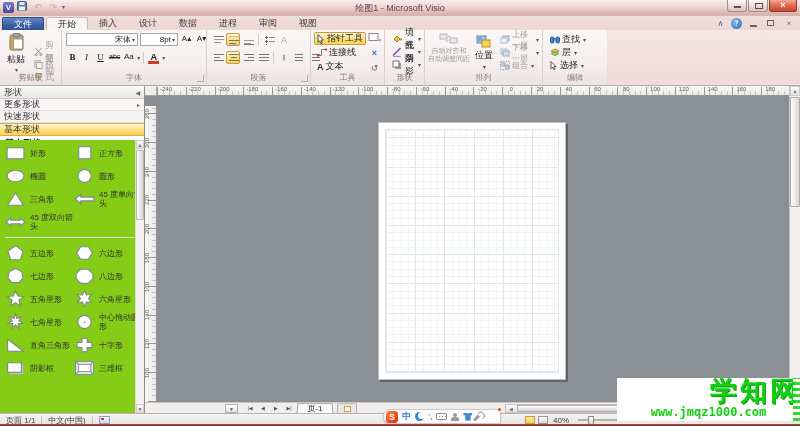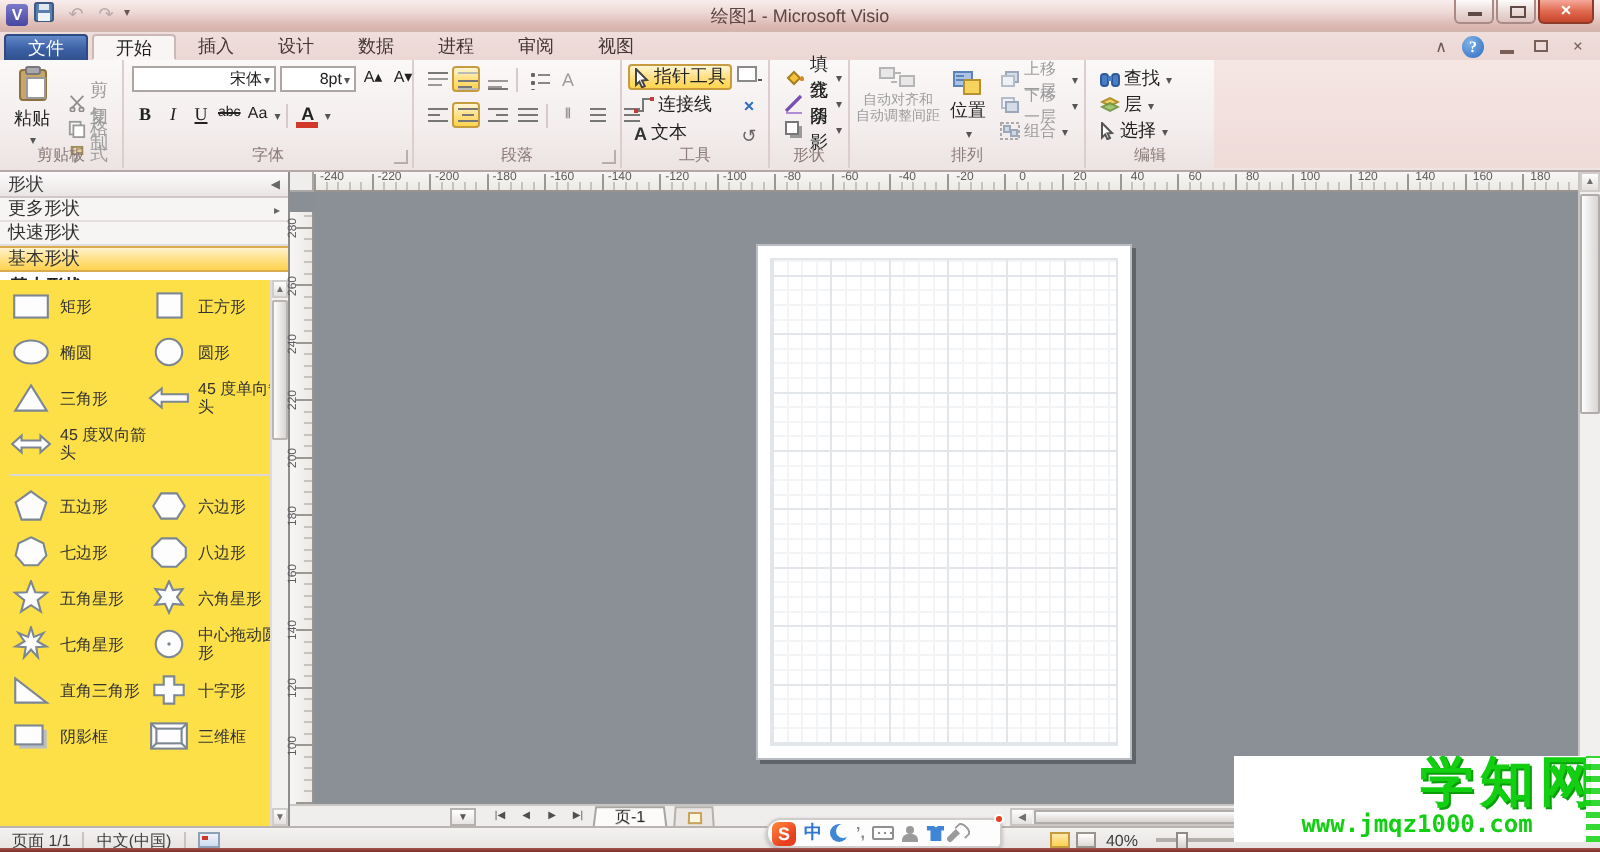--- a/index.html
+++ b/index.html
@@ -101,21 +101,21 @@
   .edit-col { position:absolute; left:4px; top:3px; }
   .edit-col .sbtn { height:13px; }
 
   
   .main { position:absolute; top:86px; left:0; right:0; bottom:24px; }
   .sidebar { position:absolute; left:0; top:0; width:145px; bottom:-11px; background:#fff; border-right:1px solid #8d8d8d; }
   .sb-title { height:13px; background:linear-gradient(#fcfbfb,#e9e5e4); border-bottom:1px solid #cfc8c7; display:flex; align-items:center; justify-content:space-between; padding:0 4px; color:#3c3c3c; }
   .sb-row { height:12px; display:flex; align-items:center; justify-content:space-between; padding:0 4px; background:#f7f4f4; border-bottom:1px solid #e4dfde; color:#333; }
   .sb-row.active { height:13px; background:linear-gradient(#fff3cd,#ffe088 50%,#ffd34e); border-top:1px solid #d8ab51; border-bottom:1px solid #d8ab51; }
   .sb-sec { height:15px; line-height:15px; padding:0 5px; font-weight:bold; color:#1f1f1f; border-bottom:1px solid #d8d5d4; background:#fff; }
-  .shape-grid { position:absolute; top:54px; left:0; right:9px; bottom:0; display:grid; grid-template-columns:1fr 1fr; align-content:start; padding:3px 0 0 5px; row-gap:3px; overflow:hidden; background:#fde047; }
+  .shape-grid { position:absolute; top:54px; left:0; right:9px; bottom:0; display:grid; grid-template-columns:1fr 1fr; align-content:start; padding:3px 0 0 5px; row-gap:3px; overflow:hidden; background:#84cc16; }
   .shape-cell { display:flex; align-items:center; gap:4px; min-height:20px; }
   .shape-lb { font-size:8px; color:#333; line-height:9px; width:44px; }
   .shape-divider { grid-column:1/-1; height:1px; background:#dbd8d6; margin:2px 4px 2px 0; }
   .sb-scroll { position:absolute; top:54px; right:0; width:9px; bottom:0; background:#f3f1f0; border-left:1px solid #dedbda; }
   .sb-scroll .sar { position:absolute; left:0; right:0; height:9px; text-align:center; font-size:5px; line-height:9px; color:#6f6f6f; background:linear-gradient(#fdfdfd,#e3e0df); border:1px solid #cfccca; }
   .sb-scroll .thumb { position:absolute; left:0; right:0; top:10px; height:70px; background:linear-gradient(90deg,#fdfdfd,#d8d5d3); border:1px solid #b9b5b3; border-radius:1px; }
 
   
   .canvas { position:absolute; left:145px; right:0; top:0; bottom:0; }
   .corner { position:absolute; left:0; top:0; width:12px; height:10px; background:#f0eeec; border-right:1px solid #aaa7a4; border-bottom:1px solid #aaa7a4; }

